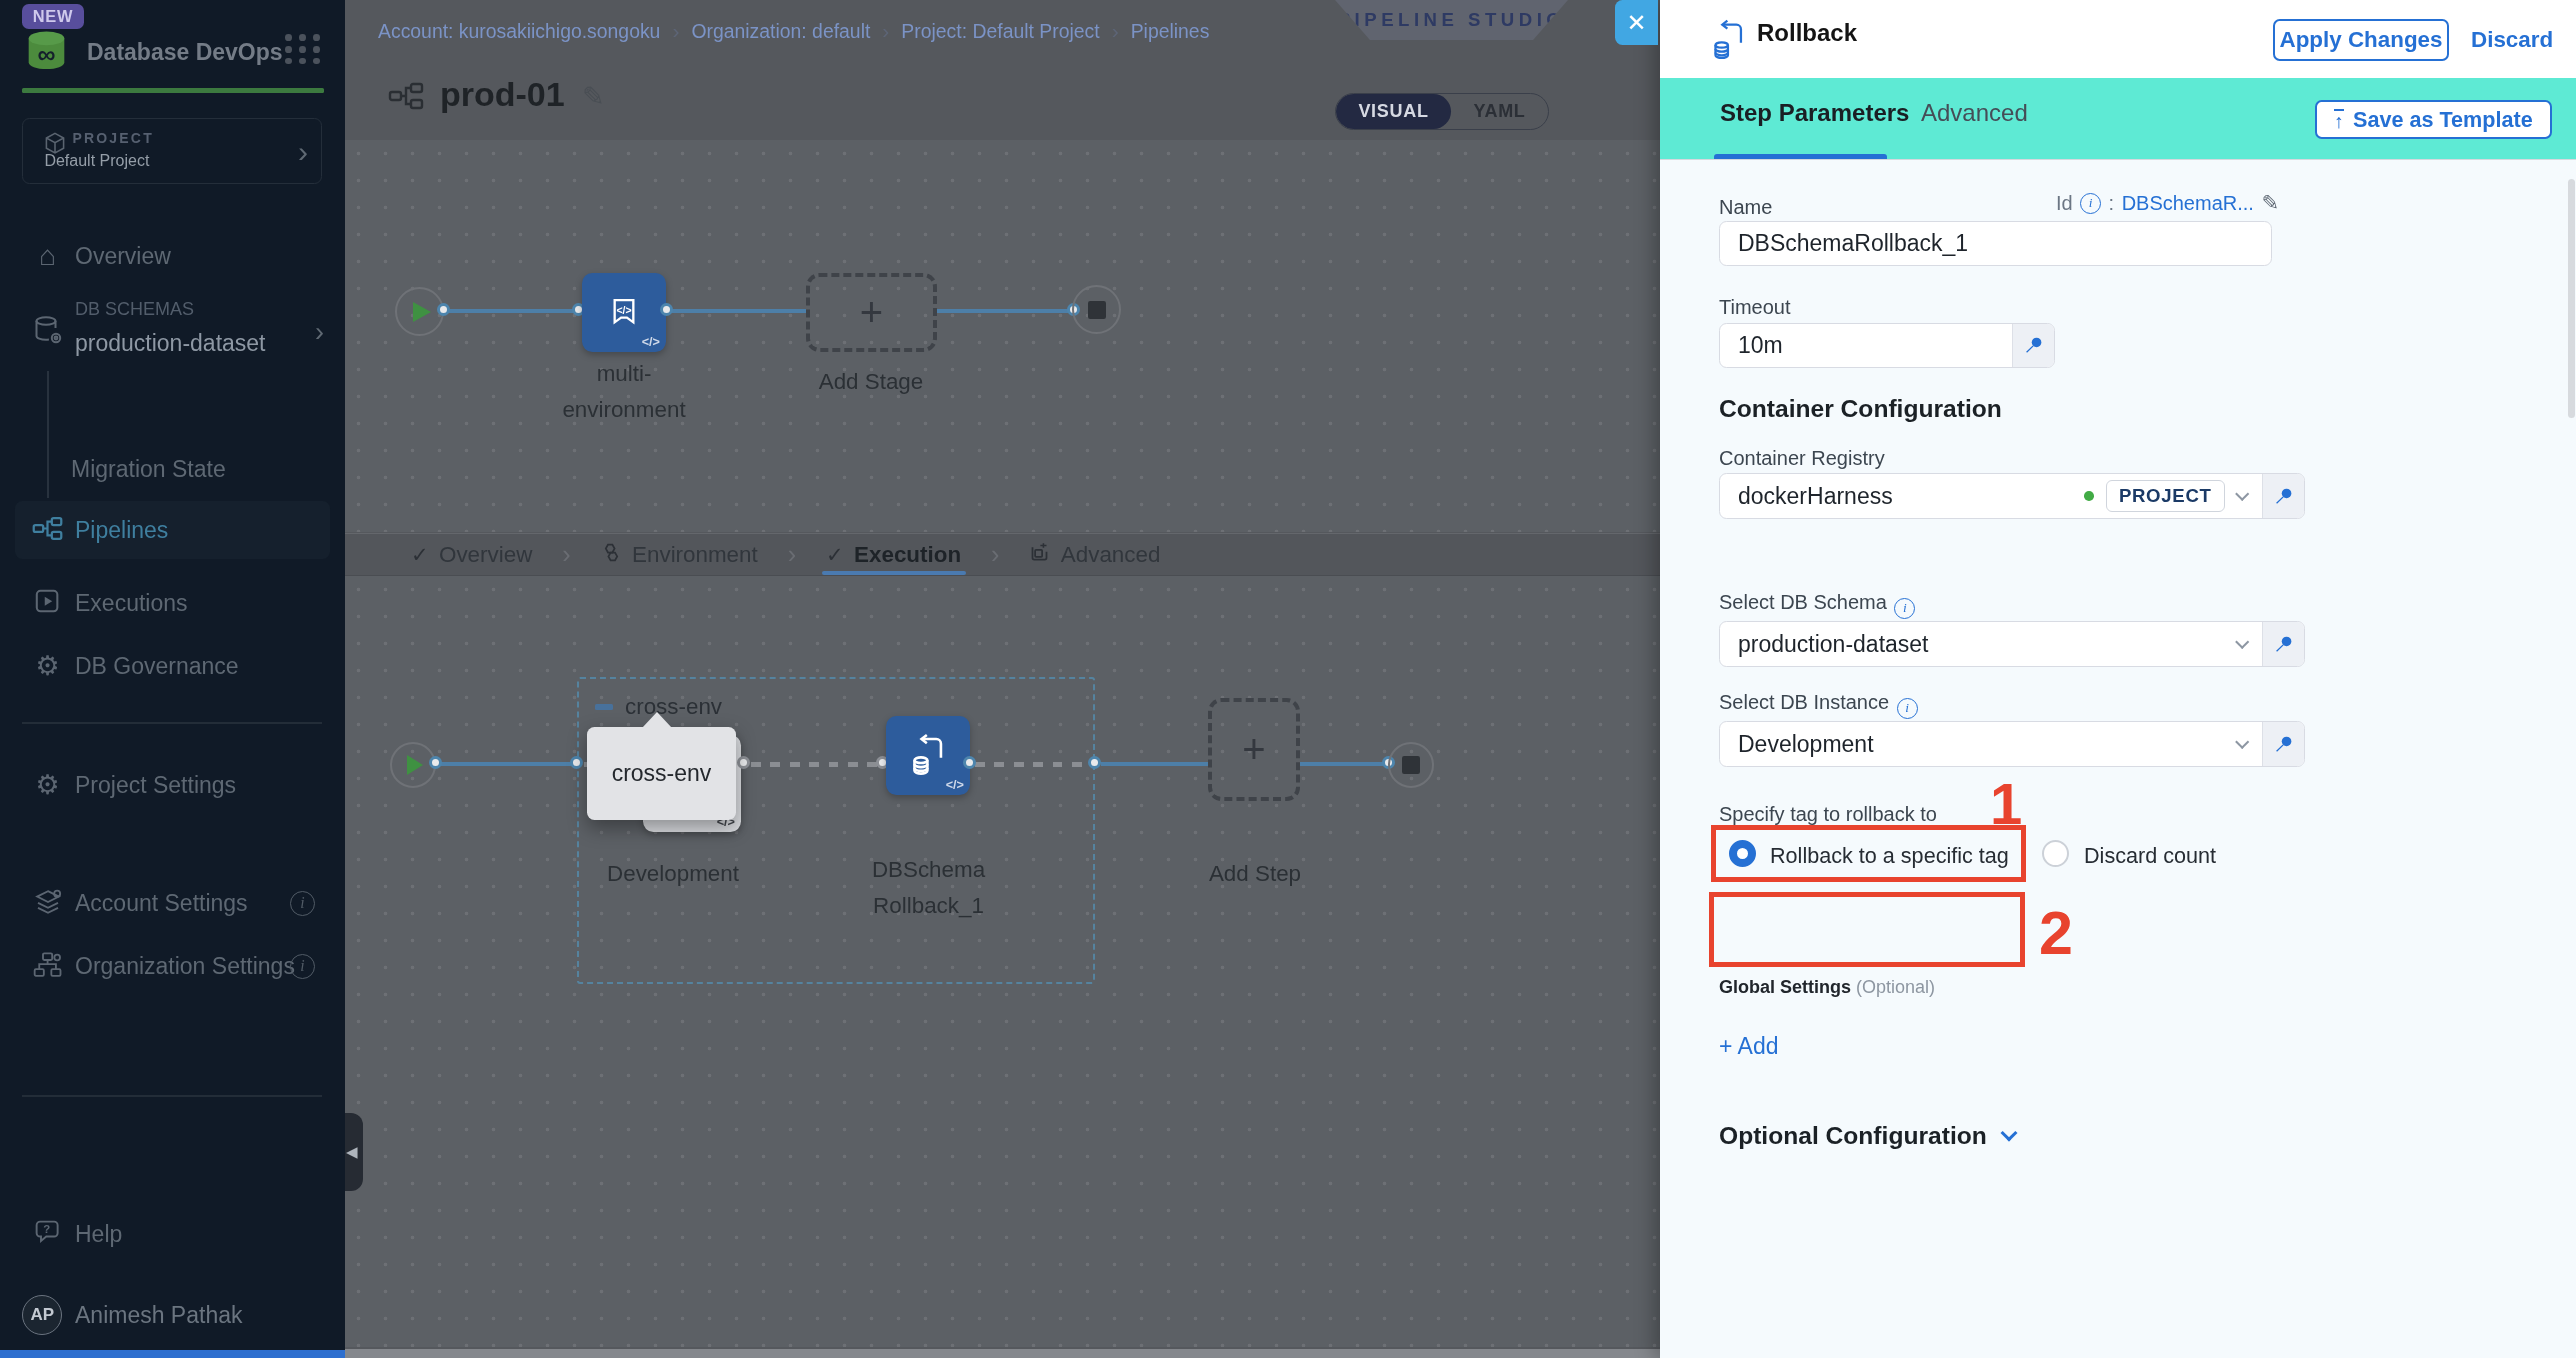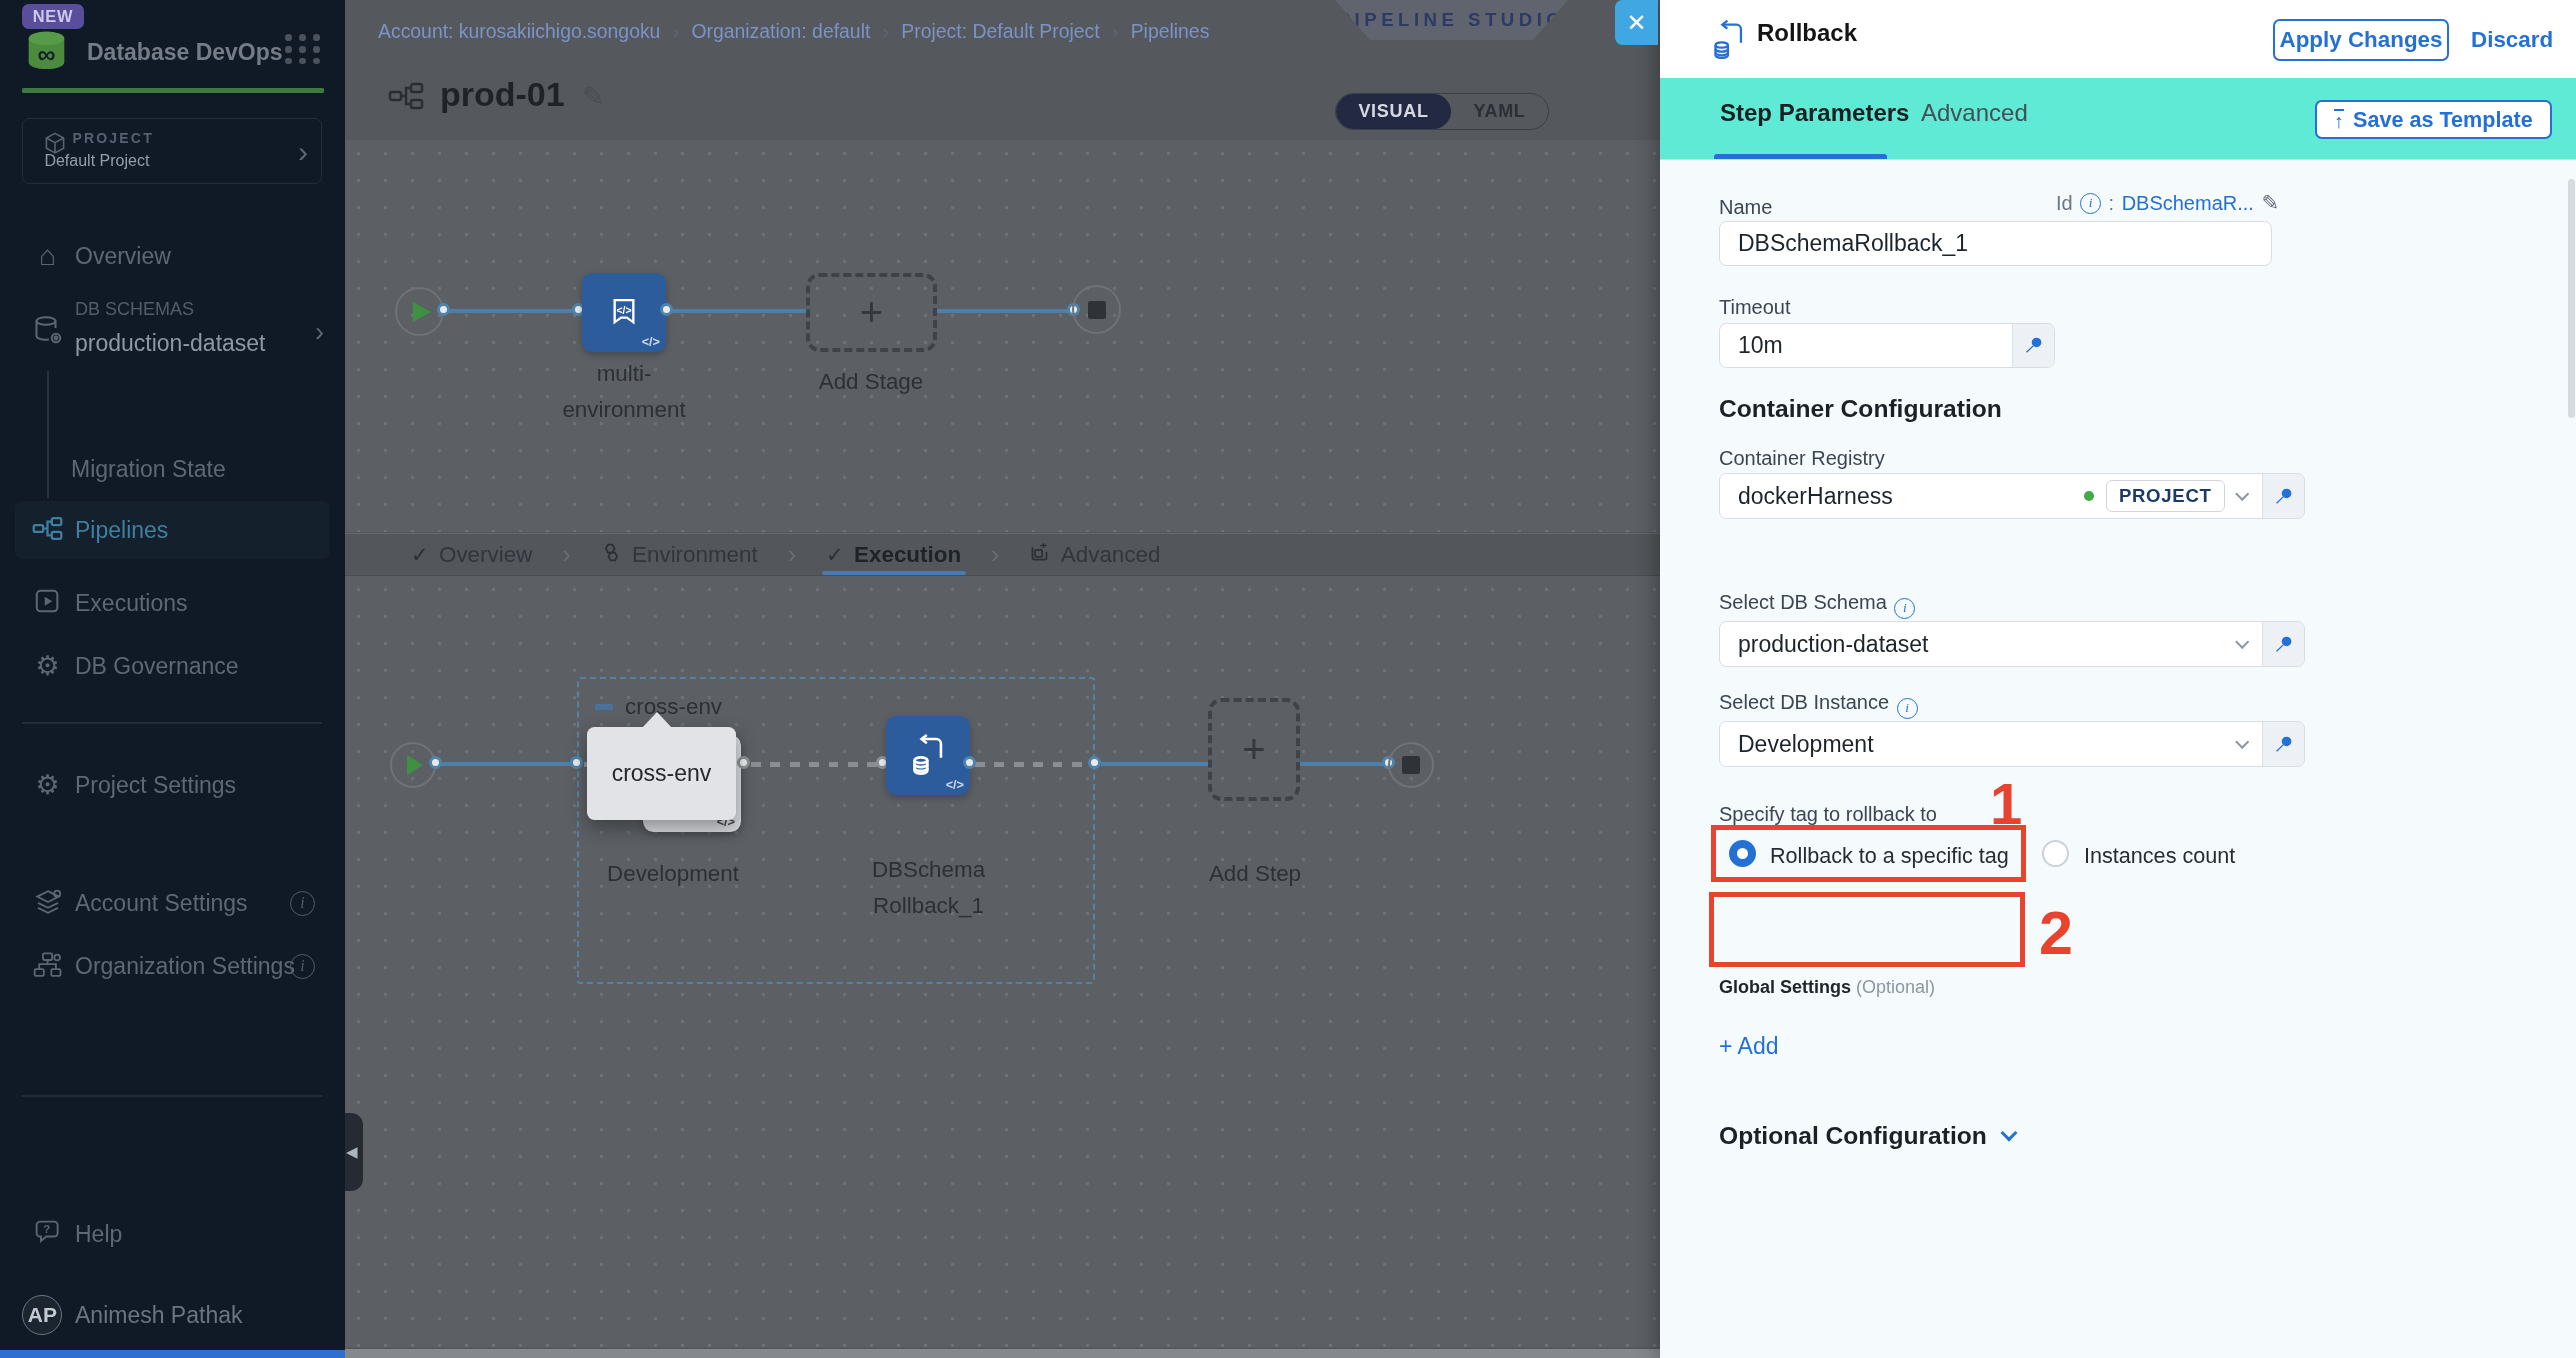--- a/index.html
+++ b/index.html
@@ -27,21 +27,21 @@
   .nav-item .lbl { position:absolute; left:75px; font-size:23px; color:#5e6873; }
   .nav-item .info-i { position:absolute; right:30px; width:25px; height:25px; border:1.5px solid #515b66;
     border-radius:50%; color:#515b66; font-size:15.7px; display:flex; align-items:center; justify-content:center; font-style:italic; font-family:"Liberation Serif",serif; }
   .nav-group-eyebrow { position:absolute; left:75px; top:-19.4px; font-size:18px; color:#525d6b; }
   .nav-active { position:absolute; left:15px; top:501px; width:315px; height:58px; background:#15202d; border-radius:7.5px; }
   .nav-active .ic { left:16.4px; color:#3f7f9f; }
   .nav-active .lbl { left:60px; color:#3f7f9f; }
   .sb-divider { position:absolute; left:22.4px; width:300px; height:1.5px; background:#232d38; }
   .sb-guide { position:absolute; left:47px; top:371px; width:1.5px; height:127px; background:#28323e; }
   .sb-avatar { position:absolute; left:22.4px; width:40px; height:40px; border:1.5px solid #6b7480; border-radius:50%;
-    background:#1b2530; color:#c3c9d1; font-size:21px; font-weight:bold; display:flex; align-items:center; justify-content:center; }
+    background:#1b2530; color:#c3c9d1; font-size:17px; font-weight:bold; display:flex; align-items:center; justify-content:center; }
   .sb-bluebar { position:absolute; left:0; bottom:0; width:345px; height:9px; background:#2e6fcf; }
 
   
   .canvas { position:relative; width:1315px; height:100%; flex:none; background:#55585d; z-index:1; }
   .cv-header { position:absolute; left:0; top:0; width:100%; height:60px; background:#55585d; }
   .crumbs { position:absolute; left:33px; top:19.4px; font-size:19.4px; color:#7b93c6; display:flex; gap:12px; align-items:center; }
   .crumbs .sep { color:#5d6577; font-size:21px; }
   .studio-badge { position:absolute; left:990px; top:0; width:233px; height:40px; background:#60646f;
     clip-path:polygon(0 0,100% 0,85% 100%,15% 100%); display:flex; align-items:center; justify-content:center; }
   .studio-badge span { font-size:18.6px; font-weight:bold; letter-spacing:4.5px; color:#2e3a63; }
@@ -549,21 +549,21 @@
           </svg>
         </div>
       </div>
 
       <span class="flabel" style="left:59px;top:643px">Specify tag to rollback to</span>
       <span class="rednum" style="left:330px;top:610px;font-size:58px">1</span>
       <div class="redbox" style="left:51px;top:665px;width:315px;height:57px"></div>
       <span class="radio sel" style="left:69px;top:680px"></span>
       <span class="rlabel" style="left:110px;top:683px">Rollback to a specific tag</span>
       <span class="radio unsel" style="left:382px;top:680px"></span>
-      <span class="rlabel" style="left:424px;top:683px">Instances count</span>
+      <span class="rlabel" style="left:424px;top:683px">Discard count</span>
 
       <div class="redbox" style="left:49px;top:732px;width:316px;height:75px"></div>
       <span class="rednum" style="left:379px;top:738px;font-size:61px">2</span>
 
       <span class="flabel" style="left:59px;top:817px;font-weight:bold;color:#21262c;font-size:18px">
         <span>Global Settings</span>
         <span style="font-weight:normal;color:#8d96a1">(Optional)</span>
       </span>
       <span class="addlink" style="left:59px;top:873px">+ Add</span>
 

